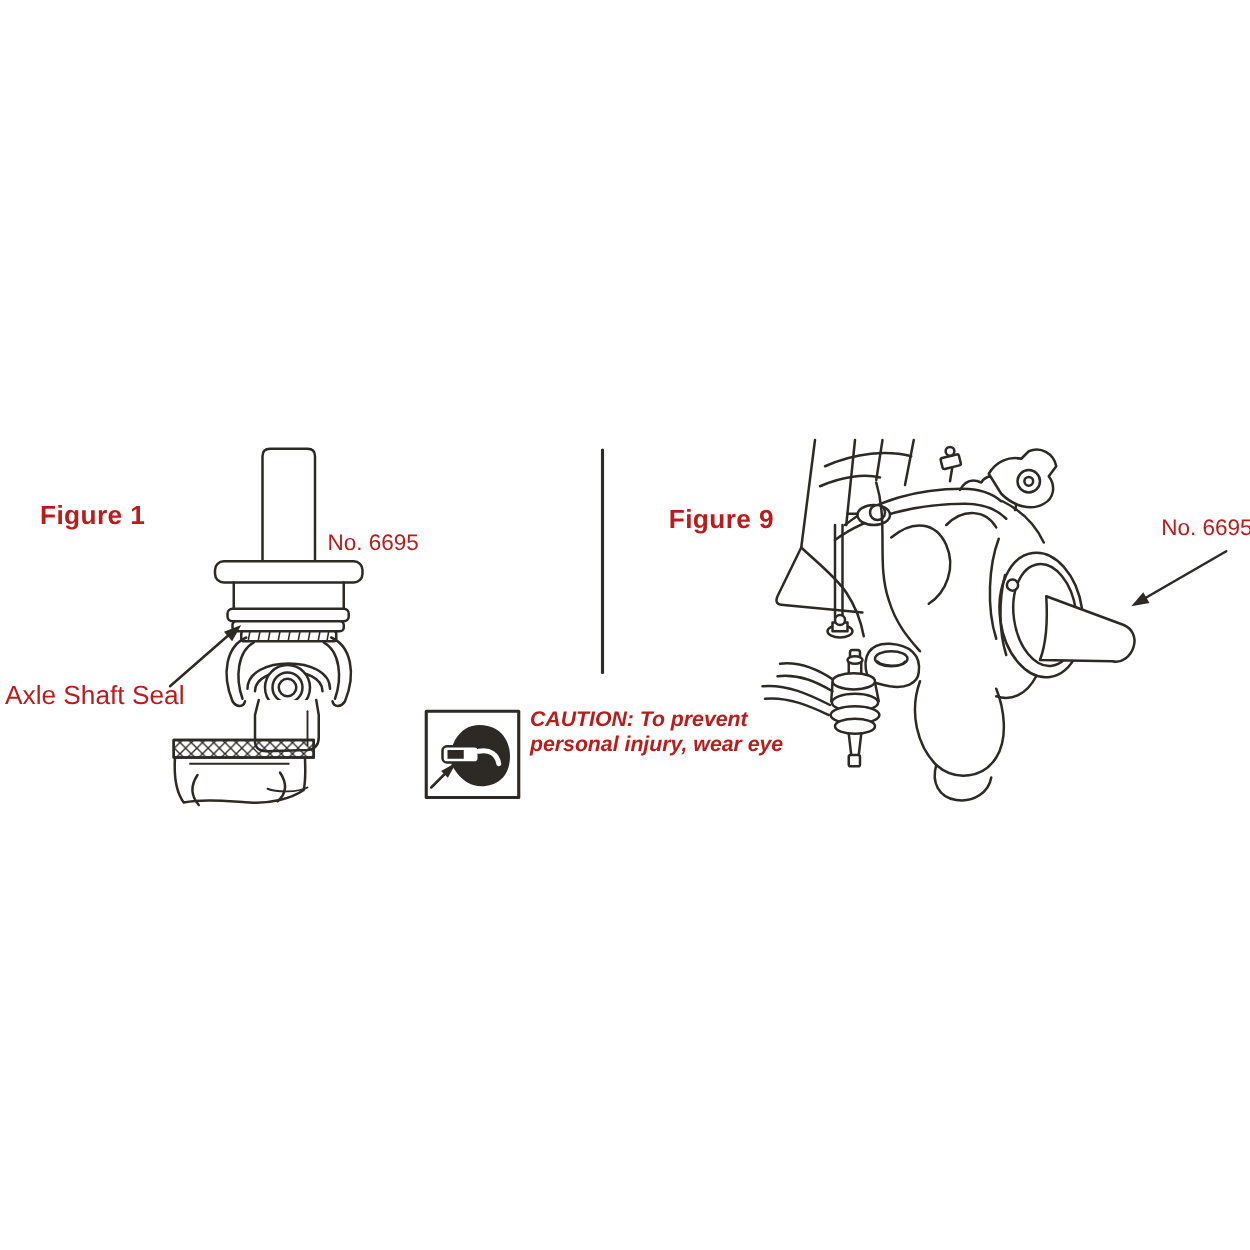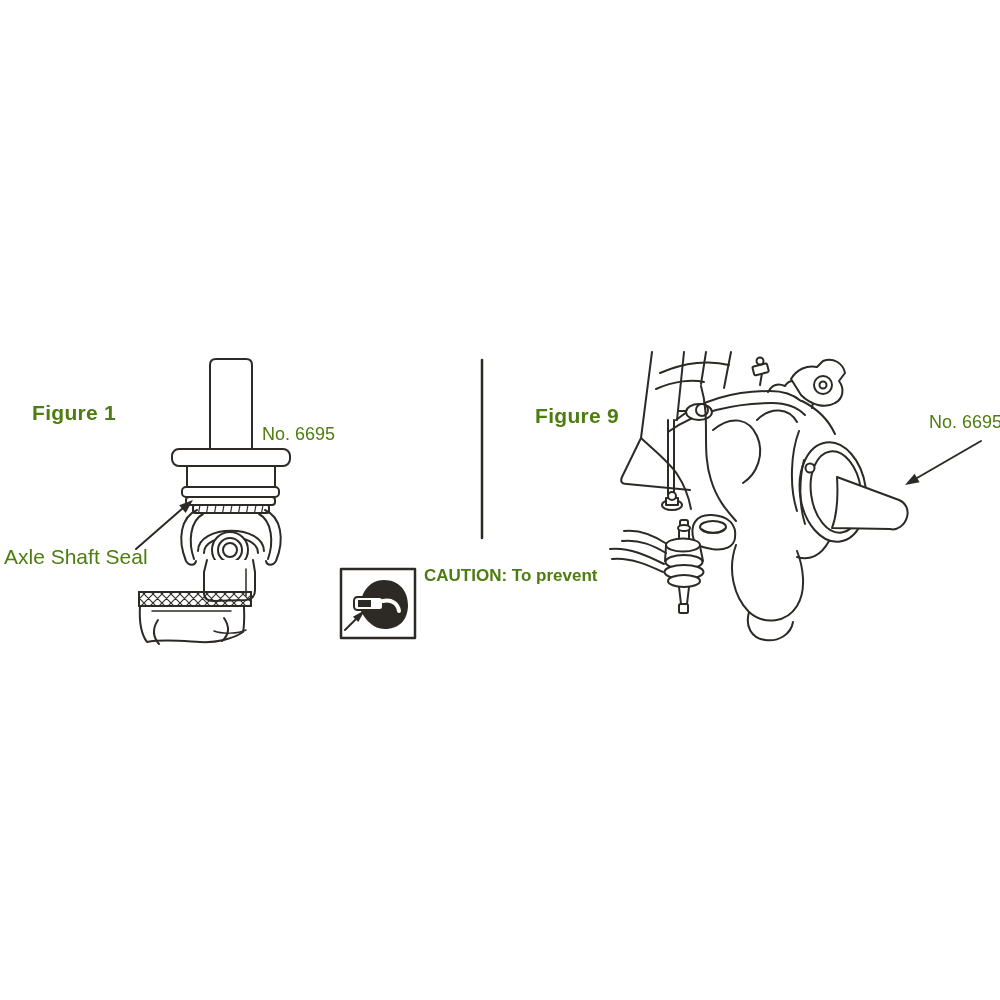--- a/index.html
+++ b/index.html
@@ -1,29 +1,29 @@
 <!DOCTYPE html>
 <html><head>
 <meta charset="utf-8">
 <style>
   html,body{margin:0;padding:0;background:#fff;}
   #stage{
     position:relative;width:1000px;height:1000px;background:#ffffff;
-    font-family:"Liberation Sans", sans-serif;color:#4d7c0f;overflow:hidden;
+    font-family:"Liberation Sans", sans-serif;color:#b91c1c;overflow:hidden;
   }
   #lineart{position:absolute;left:0;top:0;width:1000px;height:1000px;}
   .txt{position:absolute;white-space:nowrap;}
   .fig-label{font-size:21px;font-weight:bold;letter-spacing:.3px;}
   .part-num{font-size:18px;font-weight:normal;}
   .callout{font-size:21px;font-weight:normal;}
   .caution-text{
     position:absolute;left:424px;top:566px;width:230px;
     font-size:17px;font-weight:bold;line-height:19.5px;letter-spacing:0;
   }
-  .caution-text div{white-space:nowrap;}
+  .caution-text div{white-space:nowrap;font-style:italic;}
 </style>
 </head>
 <body>
 
 <div id="stage">
 
   <svg id="lineart" viewBox="0 0 1000 1000" fill="none" stroke="#2d2a26" stroke-width="2" stroke-linecap="round" stroke-linejoin="round">
     <defs>
       <pattern id="xh" width="9" height="9" patternUnits="userSpaceOnUse">
         <path d="M0,9 L9,0 M0,0 L9,9" stroke="#2d2a26" stroke-width="1.1"></path>
@@ -167,15 +167,16 @@
   <div class="txt part-num" style="left:262px;top:424px;">No. 6695</div>
 
   <div class="txt callout" style="left:4px;top:545px;text-align:center;">Axle Shaft Seal</div>
 
   <div class="txt fig-label" style="left:535px;top:404px;">Figure 9</div>
 
   <div class="txt part-num" style="left:929px;top:412px;">No. 6695</div>
 
   <div class="caution-text">
     <div>CAUTION: To prevent</div>
+    <div>personal injury, wear eye</div>
   </div>
 
 </div>
 
 </body></html>

